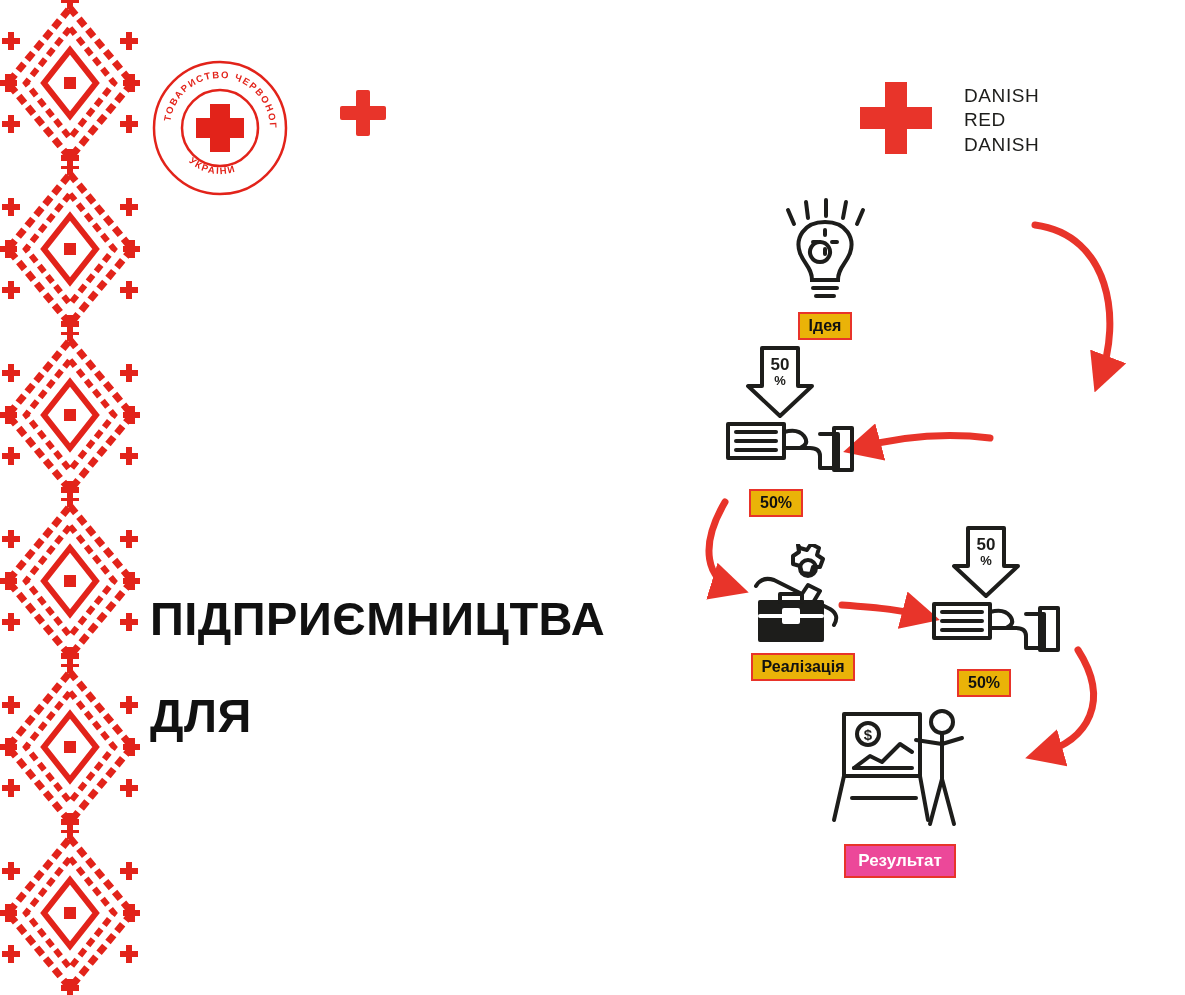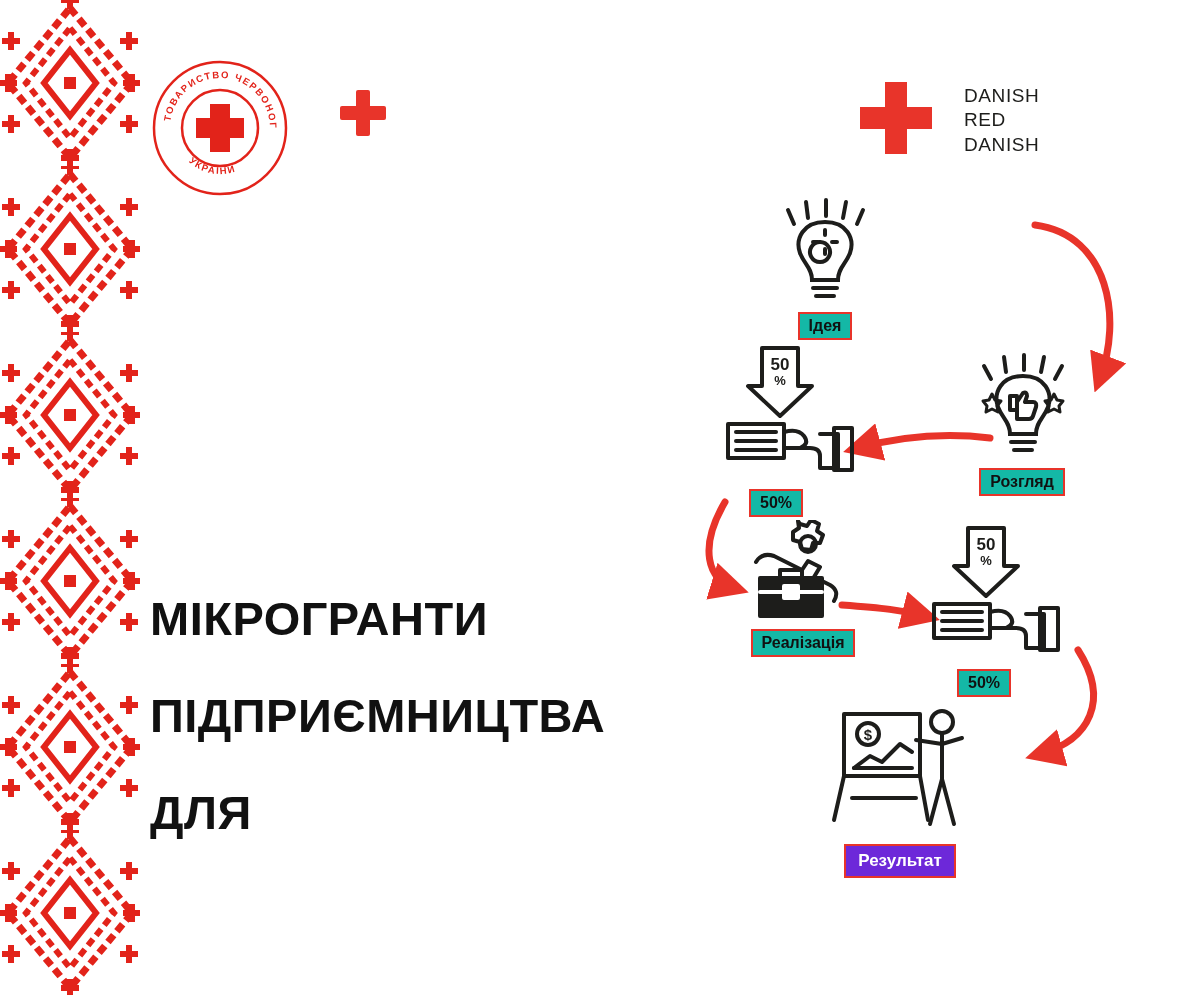--- a/index.html
+++ b/index.html
@@ -42,25 +42,25 @@
     font-size:47px;font-weight:bold;color:#111;letter-spacing:.5px;
     line-height:1.0;margin-bottom:50px;
   }
 
   
   #diagram{position:absolute;left:690px;top:180px;width:470px;height:720px;}
 
   .node{position:absolute;}
   .node .art{display:block;}
   .label{
-    border:2px solid #e8342a;background:#14b8a6;color:#111;
+    border:2px solid #e8342a;background:#eab308;color:#111;
     font-size:16px;font-weight:bold;padding:3px 9px;display:inline-block;
     white-space:nowrap;
   }
-  .label.filled{background:#6d28d9;color:#fff;border-color:#e8342a;font-size:17px;padding:5px 12px;}
+  .label.filled{background:#ec4899;color:#fff;border-color:#e8342a;font-size:17px;padding:5px 12px;}
   .node .labwrap{text-align:center;margin-top:4px;}
 </style>
 </head>
 <body>
 
 <svg id="vyshyvanka" viewBox="0 0 140 995" preserveAspectRatio="none" xmlns="http://www.w3.org/2000/svg">
   <defs>
     <g id="crossUnit">
       <rect x="6" y="0" width="6" height="18" fill="#e2231a"></rect>
       <rect x="0" y="6" width="18" height="6" fill="#e2231a"></rect>
@@ -120,21 +120,20 @@
     <span class="danish-cross"></span>
     <span class="danish-text">
       <div>DANISH</div>
       <div>RED</div>
       <div>DANISH</div>
     </span>
   </div>
 </div>
 
 <div class="headline">
-  <div>МІКРОГРАНТИ</div>
   <div>ПІДПРИЄМНИЦТВА</div>
   <div>ДЛЯ</div>
 </div>
 
 <div id="diagram">
 
   <svg style="position:absolute;left:0;top:0;width:470px;height:720px;" viewBox="0 0 470 720" xmlns="http://www.w3.org/2000/svg">
     <defs>
       <marker id="ah" viewBox="0 0 10 10" refX="6" refY="5" markerWidth="5.5" markerHeight="5.5" orient="auto-start-reverse">
         <path d="M0 0 L10 5 L0 10 z" fill="#e8342a"></path>
@@ -166,59 +165,40 @@
         <line x1="43" y1="90" x2="67" y2="90"></line>
           <line x1="46" y1="98" x2="64" y2="98"></line>
         <path d="M50 44 a10 10 0 1 0 .01 0"></path>
         <path d="M55 32 v5 M55 51 v5 M43 44 h5 M62 44 h5"></path>
       </g>
     </svg>
     <div class="labwrap"><span class="label">Ідея</span></div>
   </div>
 
 
-  <div class="node" style="left:272px;top:172px;">
-    <svg class="art" width="120" height="112" viewBox="0 0 120 112" xmlns="http://www.w3.org/2000/svg">
-      <g fill="none" stroke="#1d1d1b" stroke-width="4" stroke-linecap="round">
-        <line x1="22" y1="14" x2="29" y2="27"></line>
-          <line x1="42" y1="5" x2="44" y2="20"></line>
-        <line x1="62" y1="3" x2="62" y2="18"></line>
-          <line x1="82" y1="5" x2="79" y2="20"></line>
-        <line x1="100" y1="14" x2="93" y2="27"></line>
-        <path d="M61 24 C 39 24, 31 41, 36 55 C 40 66, 48 70, 48 82 L74 82 C74 70, 82 66, 86 55 C 91 41, 83 24, 61 24 Z"></path>
-        <line x1="49" y1="90" x2="73" y2="90"></line>
-          <line x1="52" y1="98" x2="70" y2="98"></line>
-        <path d="M55 58 v-8 l6 -9 q4 -2 4 3 l-2 6 h8 q4 0 3 5 l-3 9 q-1 3 -4 3 h-12 z" stroke-linejoin="round"></path>
-        <path d="M48 58 h7 v-14 h-7 z" stroke-linejoin="round"></path>
-        <path d="M30 42 l3 6 6 1 -4 5 1 6 -6 -3 -6 3 1 -6 -4 -5 6 -1 z" stroke-width="3" stroke-linejoin="round"></path>
-        <path d="M92 42 l3 6 6 1 -4 5 1 6 -6 -3 -6 3 1 -6 -4 -5 6 -1 z" stroke-width="3" stroke-linejoin="round"></path>
-      </g>
-    </svg>
-    <div class="labwrap"><span class="label">Розгляд</span></div>
-  </div>
 
   <div class="node" style="left:30px;top:160px;">
     <svg class="art" width="140" height="145" viewBox="0 0 140 145" xmlns="http://www.w3.org/2000/svg">
       <g fill="none" stroke="#1d1d1b" stroke-width="4" stroke-linejoin="round" stroke-linecap="round">
         <path d="M42 8 h36 v38 h14 L60 76 L28 46 h14 z"></path>
         <text x="60" y="30" font-family="Liberation Sans, sans-serif" font-size="17" font-weight="bold" text-anchor="middle" fill="#1d1d1b" stroke="none">50</text>
         <text x="60" y="45" font-family="Liberation Sans, sans-serif" font-size="13" font-weight="bold" text-anchor="middle" fill="#1d1d1b" stroke="none">%</text>
         <rect x="8" y="84" width="56" height="34"></rect>
         <line x1="16" y1="92" x2="56" y2="92"></line>
           <line x1="16" y1="101" x2="56" y2="101"></line>
         <line x1="16" y1="110" x2="56" y2="110"></line>
         <path d="M64 92 q14 -4 20 4 q6 8 -4 12 h-14"></path>
         <path d="M66 108 h24 q10 0 10 8 v12 h18 v-34 h-18"></path>
         <rect x="114" y="88" width="18" height="42"></rect>
       </g>
     </svg>
     <div class="labwrap" style="margin-left:-28px;"><span class="label">50%</span></div>
   </div>
 
-  <div class="node" style="left:48px;top:340px;">
+  <div class="node" style="left:48px;top:364px;">
     <svg class="art" width="130" height="105" viewBox="0 0 130 105" xmlns="http://www.w3.org/2000/svg">
       <g fill="none" stroke="#1d1d1b" stroke-width="4" stroke-linejoin="round" stroke-linecap="round">
         <path d="M62 4 l7 2 4 -6 8 4 -2 7 6 4 -3 8 -7 0 -2 7 -9 -1 -2 -7 -7 -2 0 -8 6 -4 -1 -7 z"></path>
         <circle cx="70" cy="24" r="8"></circle>
         <path d="M18 42 q6 -10 18 -6 l28 14 6 -9 12 6 -6 10 16 8 q10 6 4 16"></path>
         <rect x="22" y="58" width="62" height="38" fill="#1d1d1b" stroke="#1d1d1b"></rect>
         <path d="M42 58 v-8 h22 v8" stroke="#1d1d1b"></path>
         <line x1="22" y1="72" x2="84" y2="72" stroke="#ffffff" stroke-width="4"></line>
         <rect x="46" y="66" width="14" height="12" fill="#ffffff" stroke="#ffffff"></rect>
       </g>

